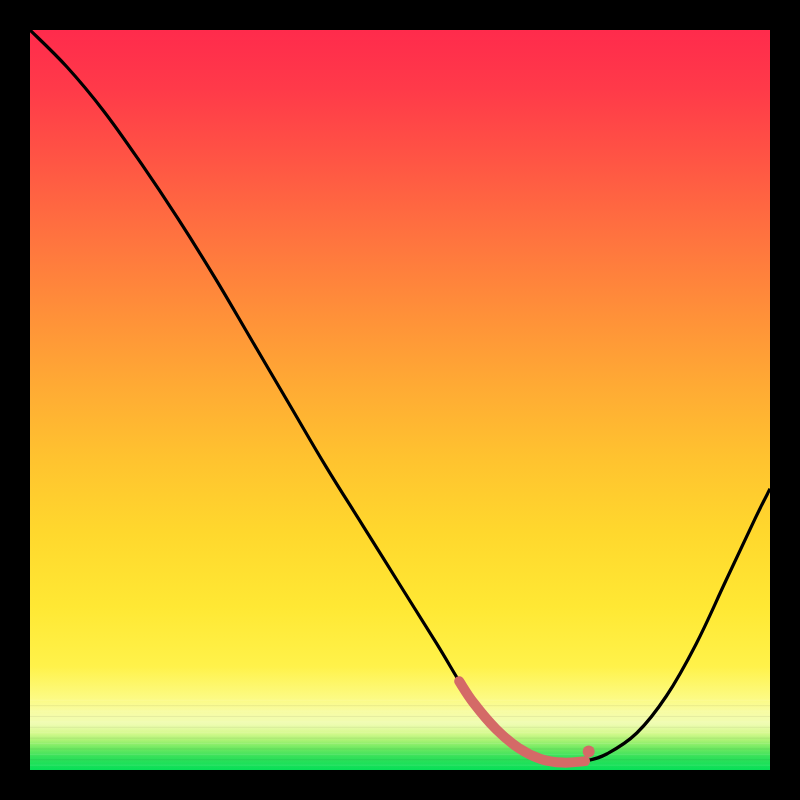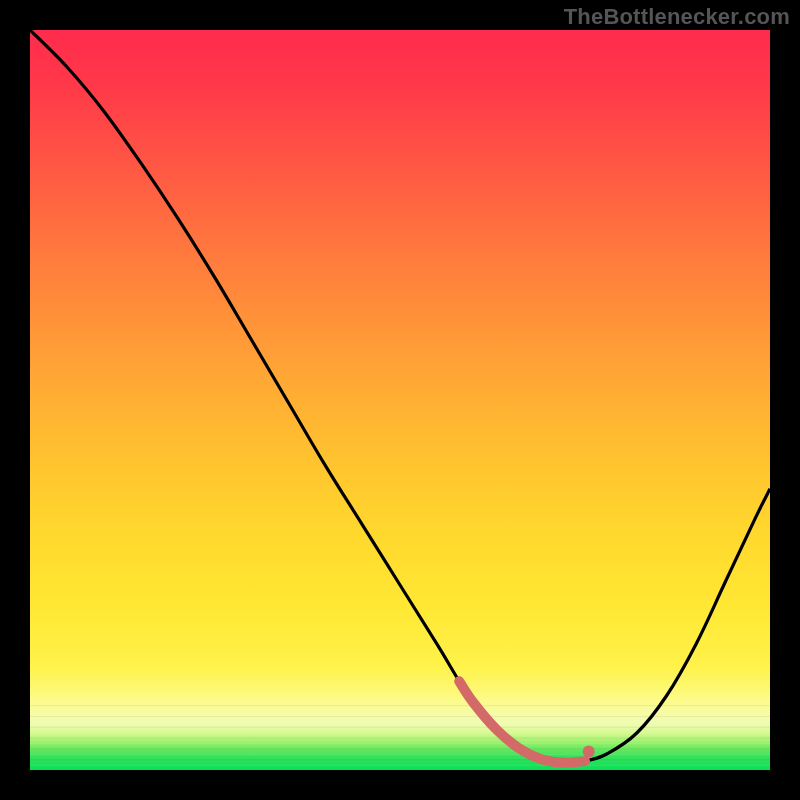--- a/index.html
+++ b/index.html
@@ -35,21 +35,20 @@
     background: #000;
   }
   svg {
     display: block;
   }
 </style>
 </head>
 <body>
 
 <div class="container">
-  <div class="watermark">TheBottlenecker.com</div>
   <div class="plot-frame">
     <svg id="chart-svg" width="740" height="740" viewBox="0 0 740 740">
       <defs>
         <linearGradient id="bg-grad" x1="0" y1="0" x2="0" y2="1">
             <stop offset="0.00%" stop-color="#ff2b4c"></stop>
             <stop offset="8.00%" stop-color="#ff3a49"></stop>
             <stop offset="18.00%" stop-color="#ff5644"></stop>
             <stop offset="28.00%" stop-color="#ff733f"></stop>
             <stop offset="38.00%" stop-color="#ff8f39"></stop>
             <stop offset="48.00%" stop-color="#ffaa34"></stop>

